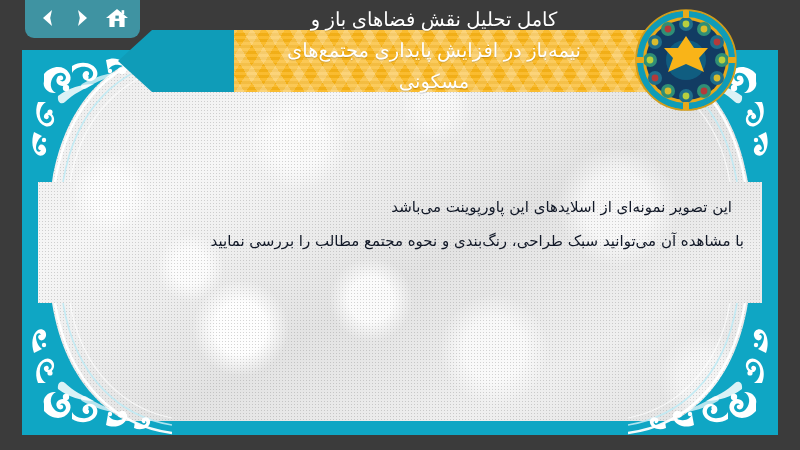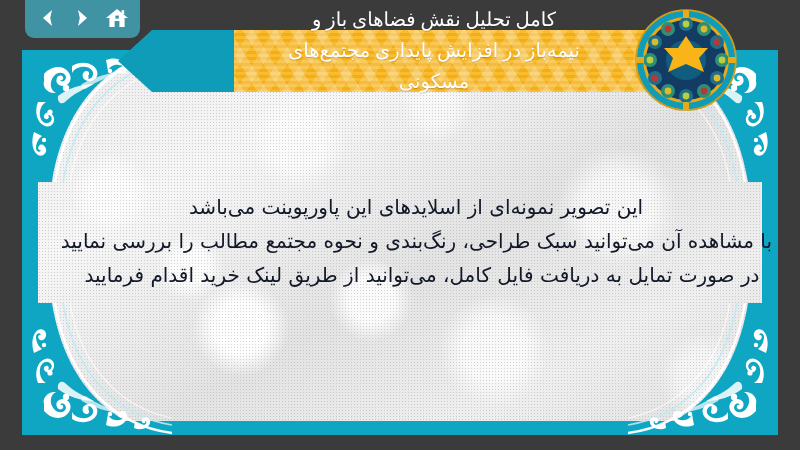--- a/index.html
+++ b/index.html
@@ -133,47 +133,46 @@
   #title {
     position: absolute;
     left: 236px;
     top: 4px;
     width: 396px;
     text-align: center;
     color: #ffffff;
     font-size: 19.5px;
     line-height: 31px;
     direction: rtl;
-    font-family: Liberation Serif, serif;
+    font-family: Liberation Sans, sans-serif;
     white-space: pre-line;
     text-shadow: 0 1px 1px rgba(0,0,0,.18);
     z-index: 31;
   }
 
   
   #medallion {
     position: absolute;
     left: 634px;
     top: 8px;
     width: 104px;
     height: 104px;
     z-index: 32;
   }
   #medallion svg { display: block; }
 
   
   #body-text {
     position: absolute;
-    left: 50px;
+    left: 22px;
     top: 140px;
     width: 700px;
     direction: rtl;
-    text-align: center;
     color: #111827;
-    font-size: 20px;
+    font-size: 15px;
     line-height: 34px;
     font-family: "DejaVu Sans", sans-serif;
     z-index: 20;
   }
   #body-text .bline { display: block; white-space: nowrap; }
   #body-text .bline.l1 { padding-right: 12px; }
 </style>
 </head>
 <body>
 
@@ -298,21 +297,20 @@
           <circle cx="22" cy="90" r="2.2"></circle>
           <path d="M36 46 c10-8 24-12 36-12 c-10 5-21 10-29 18 c-3 3-8 1-7-6 z" opacity=".85"></path>
           <path d="M60 34 c12-7 26-11 38-12 c-12 6-24 9-33 16 c-4 3-8-1-5-4 z" opacity=".7"></path>
         </g>
       </svg>
     </div>
 
     <div id="body-text">
       <span class="bline l1">این تصویر نمونه‌ای از اسلایدهای این پاورپوینت می‌باشد</span>
       <span class="bline l2">با مشاهده آن می‌توانید سبک طراحی، رنگ‌بندی و نحوه مجتمع مطالب را بررسی نمایید</span>
-      <span class="bline l3">در صورت تمایل به دریافت فایل کامل، می‌توانید از طریق لینک خرید اقدام فرمایید</span>
     </div>
   </div>
 
   <div id="ribbon-wrap">
     <div id="ribbon-arrow">
       <svg width="120" height="62" viewBox="0 0 120 62">
         <path d="M120 0 H34 L0 31 L34 62 H120 Z" fill="#0f9cb8"></path>
       </svg>
     </div>
     <div id="ribbon-band"></div>

